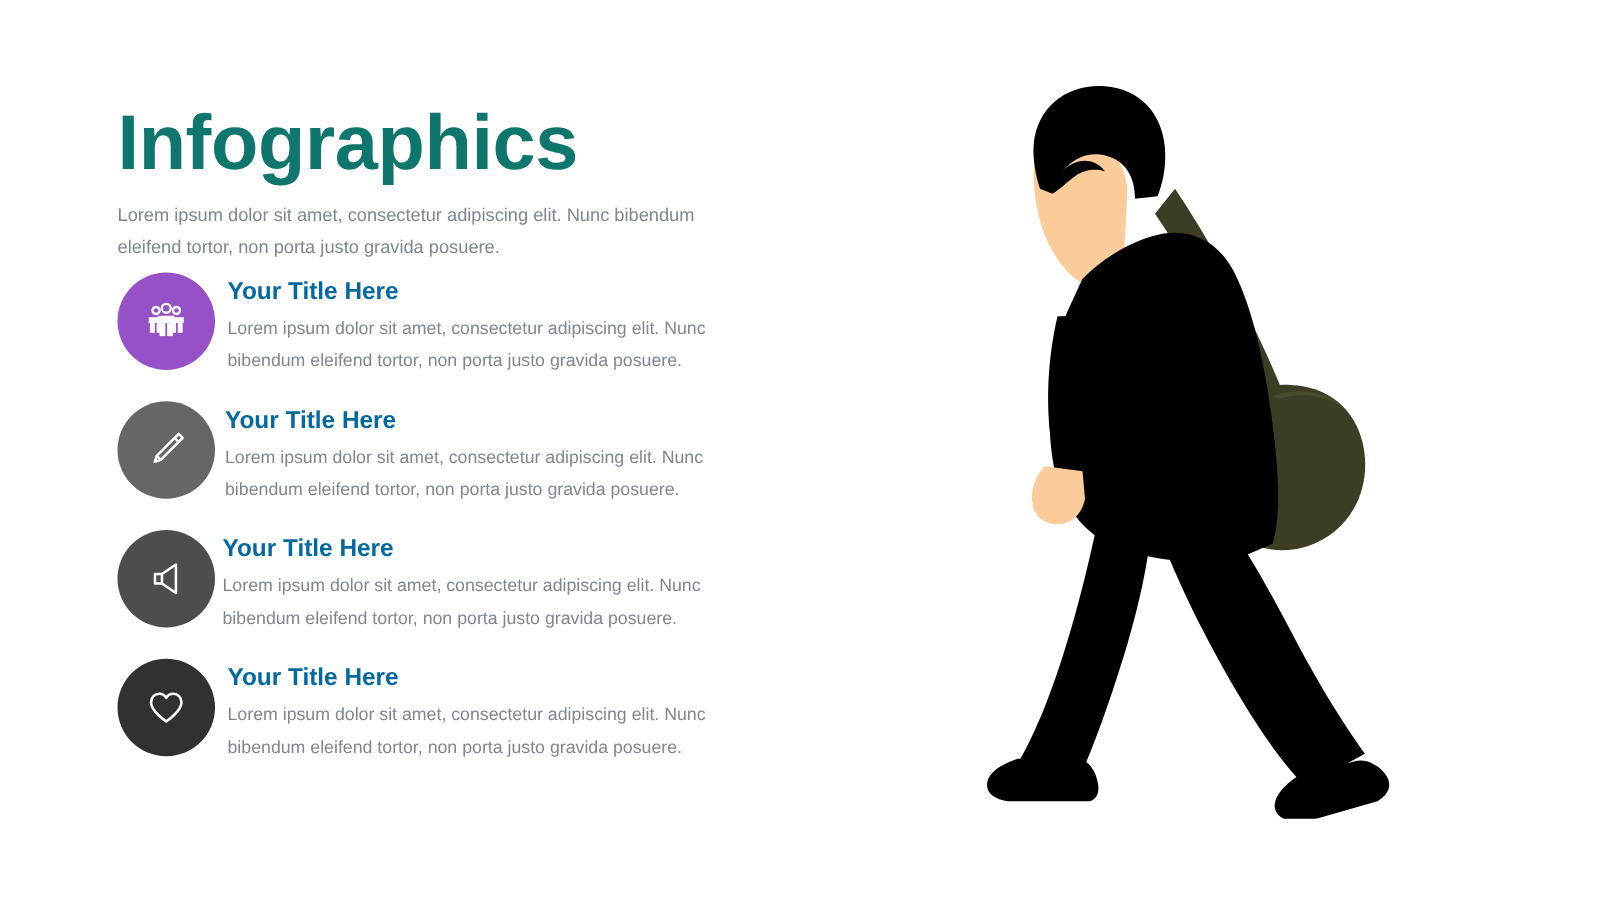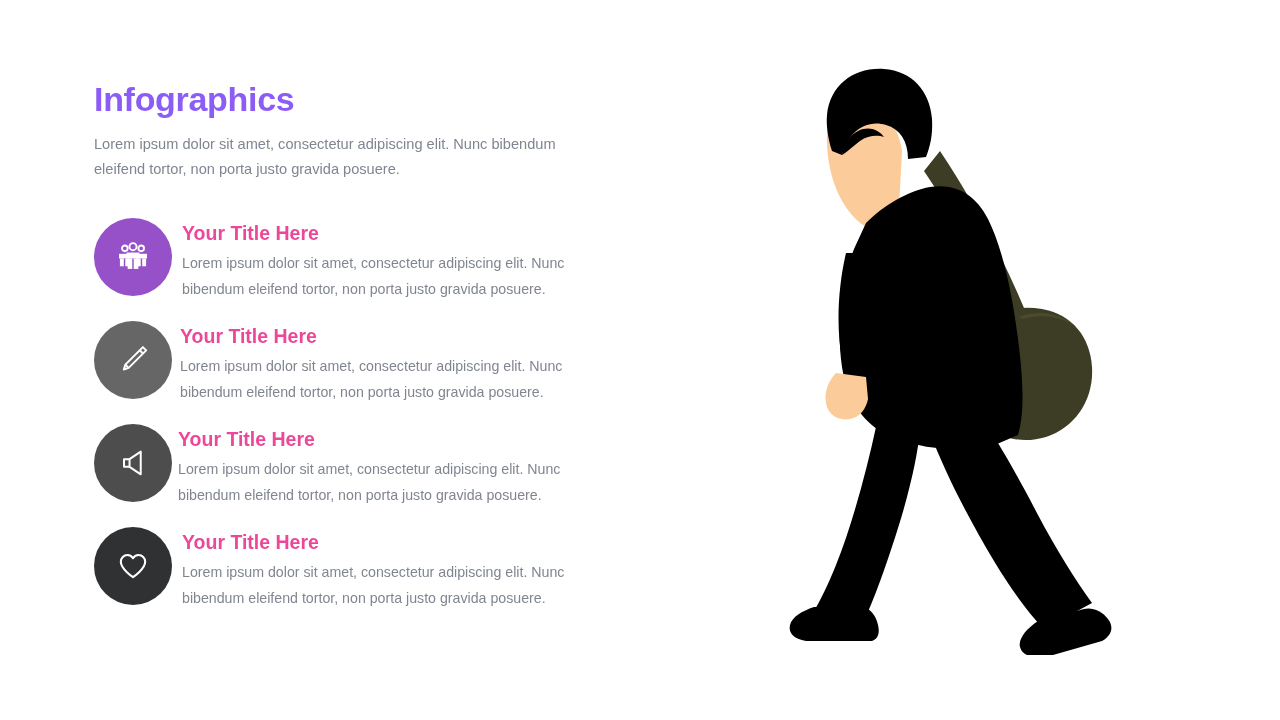--- a/index.html
+++ b/index.html
@@ -18,23 +18,23 @@
 
   
   #left-column {
     position: absolute;
     left: 94px;
     top: 82px;
     width: 520px;
   }
 
   #page-title {
-    font-size: 34px;
+    font-size: 62px;
     font-weight: bold;
-    color: #8b5cf6;
+    color: #0f766e;
     letter-spacing: -0.3px;
     line-height: 1.05;
     margin: 0 0 14px 0;
     white-space: nowrap;
   }
 
   #page-subtitle {
     font-size: 14.6px;
     color: #7f8691;
     line-height: 1.72;
@@ -71,21 +71,21 @@
   .feature-text {
     position: absolute;
     left: 86px;
     top: 4px;
     width: 420px;
   }
 
   .feature-title {
     font-size: 19.5px;
     font-weight: bold;
-    color: #ec4899;
+    color: #0369a1;
     line-height: 1.2;
     margin: 0 0 6px 0;
     white-space: nowrap;
   }
 
   .feature-desc {
     font-size: 14.2px;
     color: #808690;
     line-height: 1.78;
     margin: 0;

